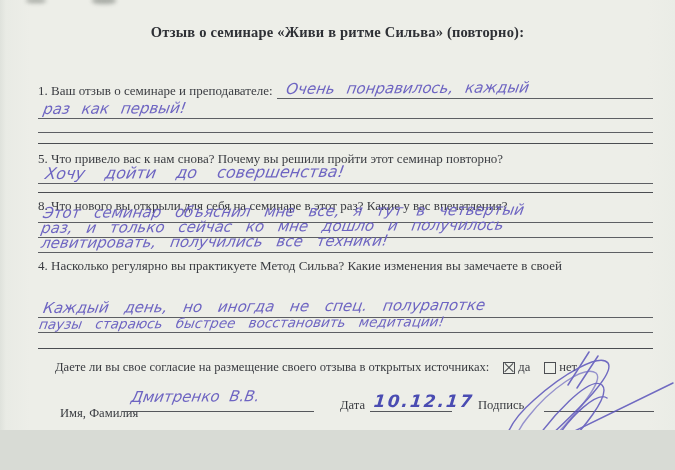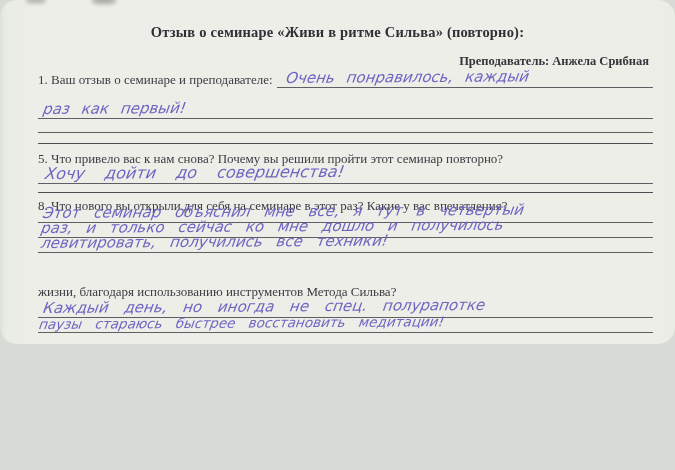--- a/index.html
+++ b/index.html
@@ -1,23 +1,22 @@
 <!DOCTYPE html>
 <html><head>
 <meta charset="utf-8">
 <style>
   html,body{margin:0;padding:0;background:#d8dbd5;}
   .screen{
-    position:relative;width:675px;height:344px;overflow:hidden;
+    position:relative;width:675px;height:430px;overflow:hidden;
     background:
       linear-gradient(90deg,#dfe2dc 0,#e9ebe5 6px,#edeee8 30px,#edeee8 96%,#eaece6 100%),
       #edeee8;
     font-family:"Liberation Serif",serif;
     color:#3b3d42;
-    border-radius:17px;
   }
   .smudge{position:absolute;background:#70756f;filter:blur(2px);opacity:.55;border-radius:40%;}
   .title{
     position:absolute;top:24px;left:0;right:0;text-align:center;
     font-size:14.5px;font-weight:bold;color:#2e3035;letter-spacing:.2px;
   }
   .teacher{
     position:absolute;top:54px;right:26px;
     font-size:12.5px;font-weight:bold;color:#34363b;
   }
@@ -55,23 +54,22 @@
 </style>
 </head>
 <body>
 
 <div class="screen">
 
   <div class="smudge" style="left:26px;top:-2px;width:20px;height:5px;"></div>
   <div class="smudge" style="left:92px;top:-3px;width:24px;height:7px;"></div>
 
   <div class="title">Отзыв о семинаре «Живи в ритме Сильва» (повторно):</div>
-  <div class="teacher">Преподаватель: Анжела Срибная</div>
 
-  <div class="row q1row" style="top:72px;height:16px;justify-content:space-between;">
+  <div class="row q1row" style="top:83px;height:16px;justify-content:space-between;">
     <span class="qlabel">1. Ваш отзыв о семинаре и преподавателе:</span>
     <span class="q1seg">
       <span class="hw ans-abs" style="left:8px;font-size:15px;word-spacing:7px;">Очень понравилось, каждый</span>
     </span>
   </div>
   <div class="row rule" style="top:99px;height:19px;">
     <span class="hw ans-abs" style="left:4px;font-size:15px;word-spacing:7px;">раз как первый!</span>
   </div>
   <div class="row rule" style="top:118px;height:14px;"></div>
   <div class="row rule-dark" style="top:132px;height:11px;"></div>
@@ -90,31 +88,38 @@
   <div class="row rule" style="top:209px;height:13px;">
     <span class="hw ans-abs" style="left:4px;font-size:15px;word-spacing:9px;">Этот семинар объяснил мне все, я тут в четвертый</span>
   </div>
   <div class="row rule" style="top:222px;height:15px;">
     <span class="hw ans-abs" style="left:2px;font-size:15px;word-spacing:9px;">раз, и только сейчас ко мне дошло и получилось</span>
   </div>
   <div class="row rule" style="top:237px;height:15px;">
     <span class="hw ans-abs" style="left:2px;font-size:15px;word-spacing:9px;">левитировать, получились все техники!</span>
   </div>
 
-  <div class="row" style="top:282px;">
-    <span class="qlabel">жизни, благодаря использованию инструментов Метода Сильва?</span>
+  <div class="row" style="top:256px;">
+    <span class="qlabel">4. Насколько регулярно вы практикуете Метод Сильва? Какие изменения вы замечаете в своей</span>
   </div>
   <div class="row rule" style="top:300px;height:17px;">
     <span class="hw ans-abs" style="left:4px;font-size:15px;word-spacing:11px;">Каждый день, но иногда не спец. полурапотке</span>
   </div>
   <div class="row rule" style="top:317px;height:15px;">
     <span class="hw ans-abs" style="left:0;font-size:13.5px;word-spacing:9px;">паузы стараюсь быстрее восстановить медитации!</span>
   </div>
   <div class="row rule-dark" style="top:332px;height:16px;"></div>
 
+  <div class="consent">
+    <span>Даете ли вы свое согласие на размещение своего отзыва в открытых источниках:</span>
+    <span class="cbox checked"></span>
+    <span>да</span>
+    <span class="cbox"></span>
+    <span>нет</span>
+  </div>
 
   <div class="footer">
     <span style="position:absolute;left:0;top:12px;">Имя, Фамилия</span>
     <span class="fline" style="left:62px;top:17px;width:192px;"></span>
     <span class="hw" style="position:absolute;left:70px;top:-4px;font-size:15px;word-spacing:5px;">Дмитренко В.В.</span>
 
     <span style="position:absolute;left:280px;top:4px;">Дата</span>
     <span class="fline" style="left:310px;top:17px;width:82px;"></span>
     <span class="datehw" style="position:absolute;left:314px;top:-3px;">10.12.17</span>
 

